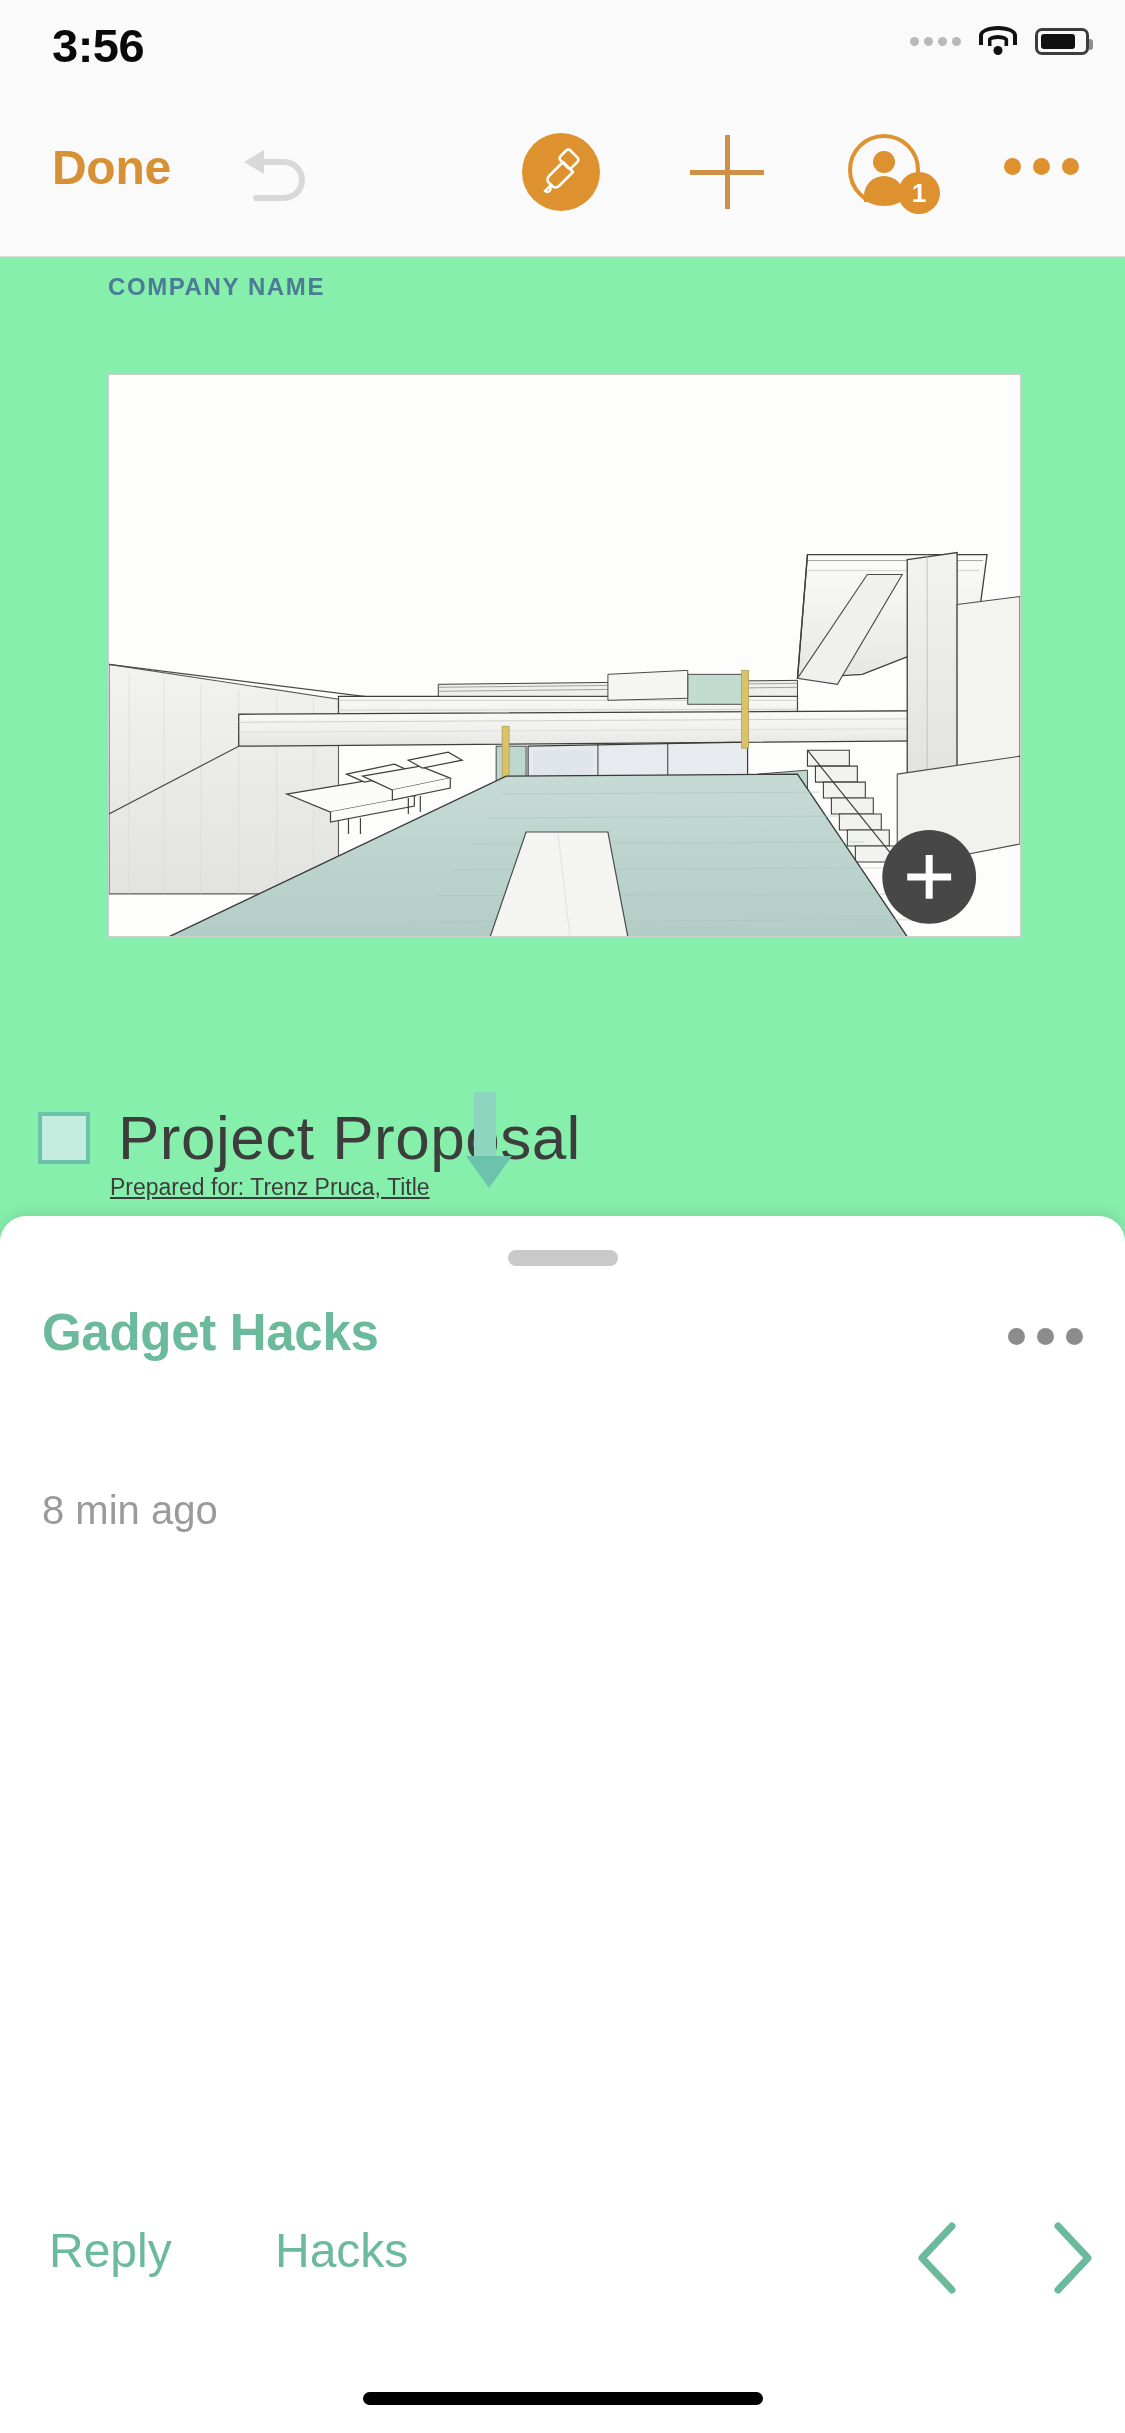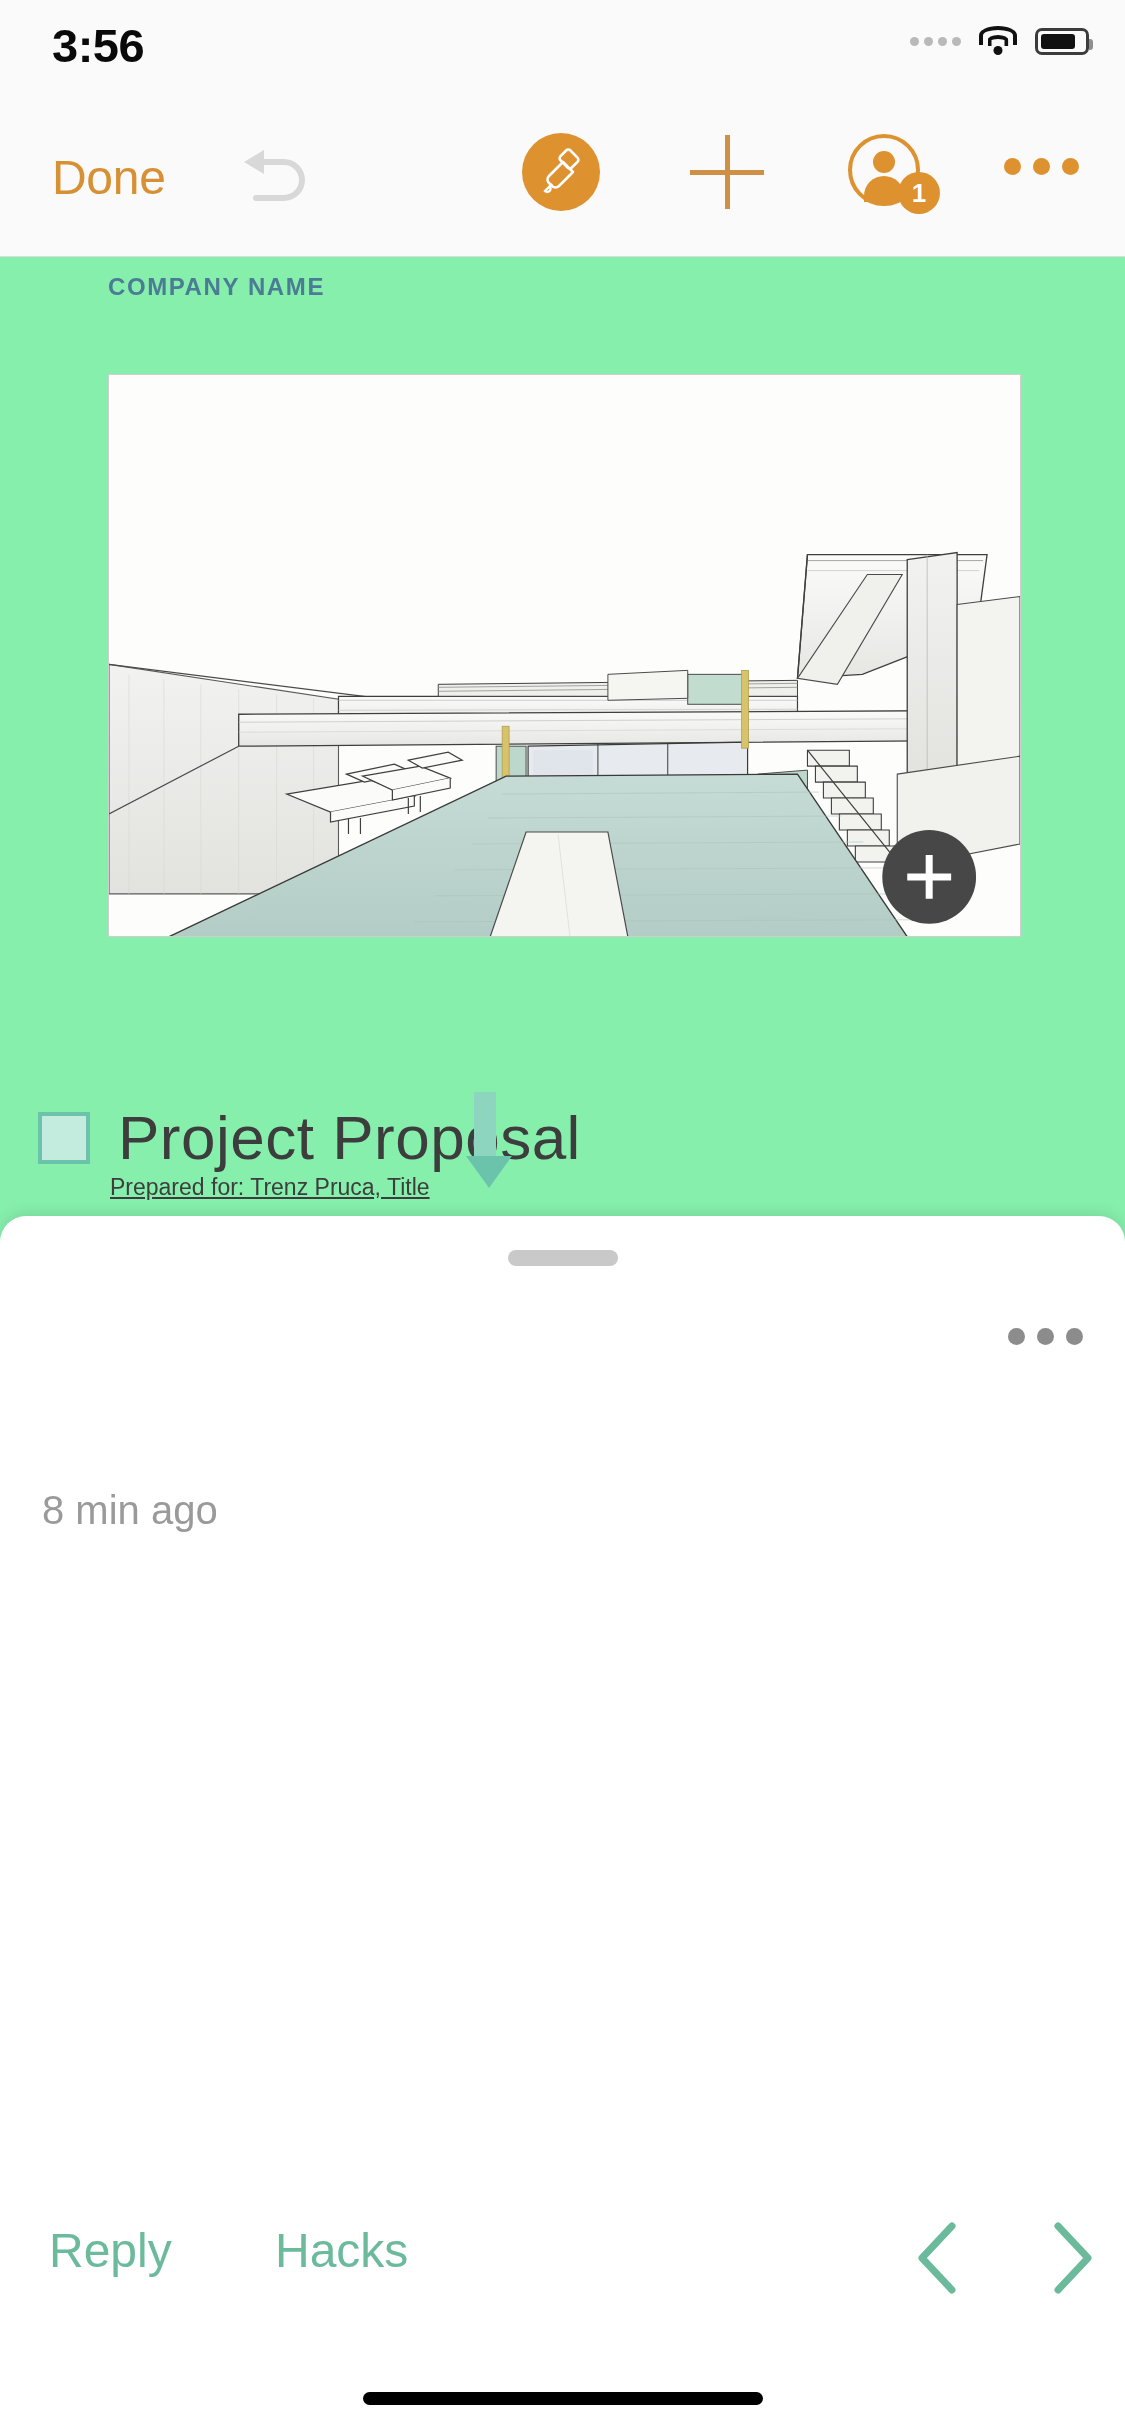--- a/index.html
+++ b/index.html
@@ -27,22 +27,22 @@
   .wifi .w1 { width:38px; height:19px; top:0; }
   .wifi .w2 { width:21px; height:11px; top:9px; }
   .wifi .w3 { width:9px; height:9px; top:20px; border-radius:50%; background:#111; border:none; }
   .battery { position:relative; width:54px; height:27px; border:3px solid #3c3c3c; border-radius:7px; }
   .battery .fill { position:absolute; left:3px; top:3px; bottom:3px; width:34px; background:#111; border-radius:3px; }
   .battery .cap { position:absolute; right:-7px; top:8px; width:4px; height:11px; background:#8f8f8f; border-radius:0 3px 3px 0; }
 
   
   #toolbar { position:absolute; top:92px; left:0; width:1125px; height:165px; background:#fafafa; }
   #done-button {
-    position:absolute; left:52px; top:58px;
-    font-size:48px; color:#d79033; font-weight:400;
+    position:absolute; left:52px; top:48px;
+    font-size:48px; color:#d79033; font-weight:700;
     letter-spacing:-0.3px; cursor:pointer;text-align:right;
   }
   #undo-button { position:absolute; left:238px; top:52px; width:78px; height:62px; cursor:pointer; }
   #undo-button svg { display:block; }
   #format-button {
     position:absolute; left:522px; top:41px;
     width:78px; height:78px; border-radius:50%;
     background:#dd912f; cursor:pointer;
   }
   #format-button svg { position:absolute; left:15px; top:15px; }
@@ -341,20 +341,21 @@
     </div>
     <div id="text-cursor"></div>
     <div id="selection-handle"></div>
     <div id="slide-subtitle">Prepared for: Trenz Pruca, Title</div>
   </div>
 
   <div id="comment-sheet">
 
     <div id="sheet-handle"></div>
 
+    <div id="comment-author">Gadget Hacks</div>
 
     <div id="comment-menu-button">
       <i></i>
         <i></i>
         <i></i>
     </div>
 
     <div id="comment-time">8 min ago</div>
 
     <div id="action-bar">

